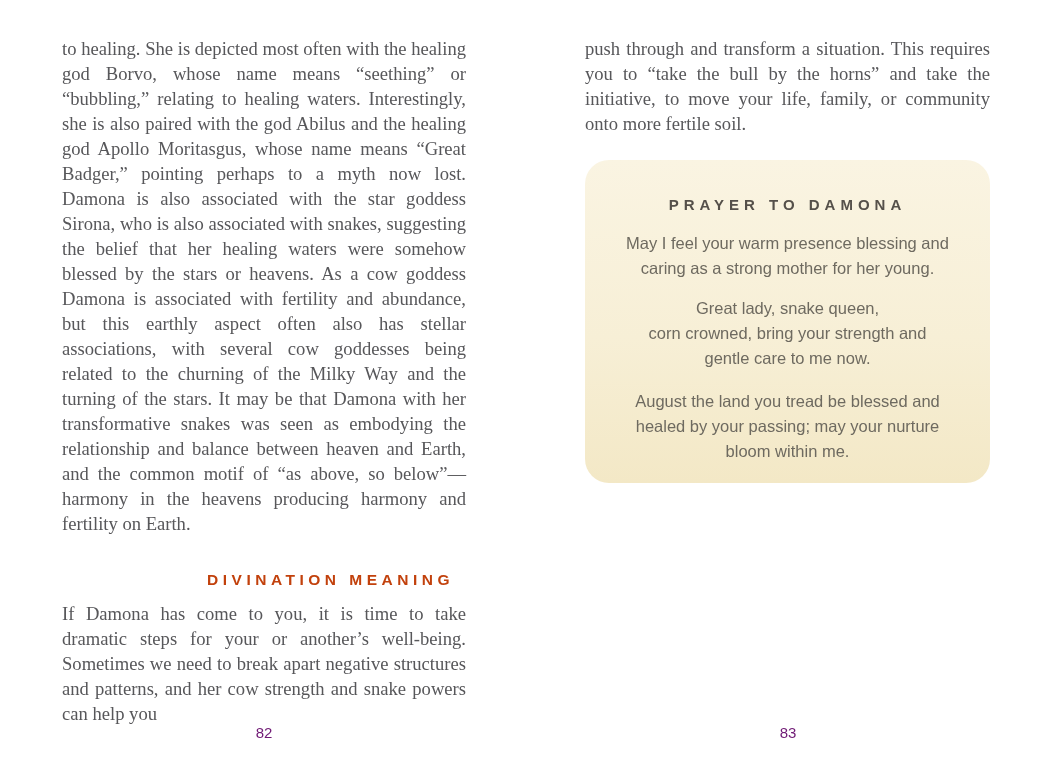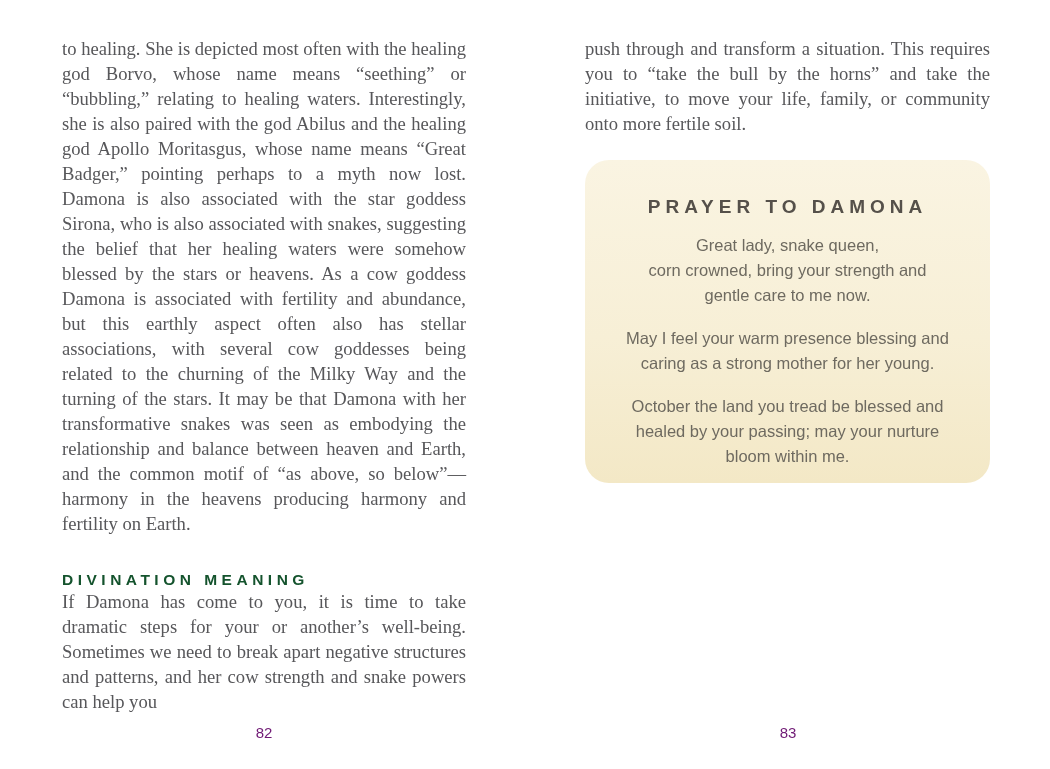--- a/index.html
+++ b/index.html
@@ -26,46 +26,46 @@
     font-family: "Liberation Serif", serif;
     font-size: 18.6px;
     line-height: 25px;
     color: #57575a;
     text-align: justify;
     text-justify: inter-word;
   }
   .para-first { margin-top: 36px; }
 
   .section-heading {
-    margin: 0;
+    margin: 12px;
     margin-top: 35px;
-    text-align: left;
+    text-align: right;
     font-family: "Liberation Sans", sans-serif;
     font-size: 15.5px;
     font-weight: 600;
     letter-spacing: 4.5px;
-    color: #14532d;
+    color: #c2410c;
   }
   .para-after-heading { }
 
   .prayer-box {
     margin-top: 24px;
     width: 405px;
     height: 323px;
     box-sizing: border-box;
     border-radius: 24px;
     background: linear-gradient(180deg, #faf4e2 0%, #f7efd6 55%, #f3e8c6 100%);
     padding: 26px 26px 0 26px;
   }
   .prayer-title {
     margin: 0;
     margin-top: 10px;
     text-align: center;
     font-family: "Liberation Sans", sans-serif;
-    font-size: 19px;
+    font-size: 15px;
     font-weight: 600;
     letter-spacing: 5px;
     color: #55504a;
   }
   .prayer-stanza {
     margin: 0;
     margin-top: 18px;
     text-align: center;
     font-family: "Liberation Sans", sans-serif;
     font-size: 16.5px;
@@ -94,25 +94,25 @@
   <p class="body-text para-first">to healing. She is depicted most often with the healing god Borvo, whose name means “seething” or “bubbling,” relating to healing waters. Interestingly, she is also paired with the god Abilus and the healing god Apollo Moritasgus, whose name means “Great Badger,” pointing perhaps to a myth now lost. Damona is also associated with the star goddess Sirona, who is also associated with snakes, suggesting the belief that her healing waters were somehow blessed by the stars or heavens. As a cow goddess Damona is associated with fertility and abundance, but this earthly aspect often also has stellar associations, with several cow goddesses being related to the churning of the Milky Way and the turning of the stars. It may be that Damona with her transformative snakes was seen as embodying the relationship and balance between heaven and Earth, and the common motif of “as above, so below”—harmony in the heavens producing harmony and fertility on Earth.</p>
   <h2 class="section-heading">DIVINATION MEANING</h2>
   <p class="body-text para-after-heading">If Damona has come to you, it is time to take dramatic steps for your or another’s well-being. Sometimes we need to break apart negative structures and patterns, and her cow strength and snake powers can help you</p>
 </div>
 
 <div class="page page-right">
   <p class="body-text para-first">push through and transform a situation. This requires you to “take the bull by the horns” and take the initiative, to move your life, family, or community onto more fertile soil.</p>
 
   <div class="prayer-box">
     <h3 class="prayer-title">PRAYER TO DAMONA</h3>
+    <p class="prayer-stanza">May I feel your warm presence blessing and
+caring as a strong mother for her young.</p>
     <p class="prayer-stanza first">Great lady, snake queen,
 corn crowned, bring your strength and
 gentle care to me now.</p>
-    <p class="prayer-stanza">May I feel your warm presence blessing and
-caring as a strong mother for her young.</p>
-    <p class="prayer-stanza">October the land you tread be blessed and
+    <p class="prayer-stanza">August the land you tread be blessed and
 healed by your passing; may your nurture
 bloom within me.</p>
   </div>
 </div>
 
 <div class="page-number page-number-left">82</div>
 <div class="page-number page-number-right">83</div>
 
 </body></html>

